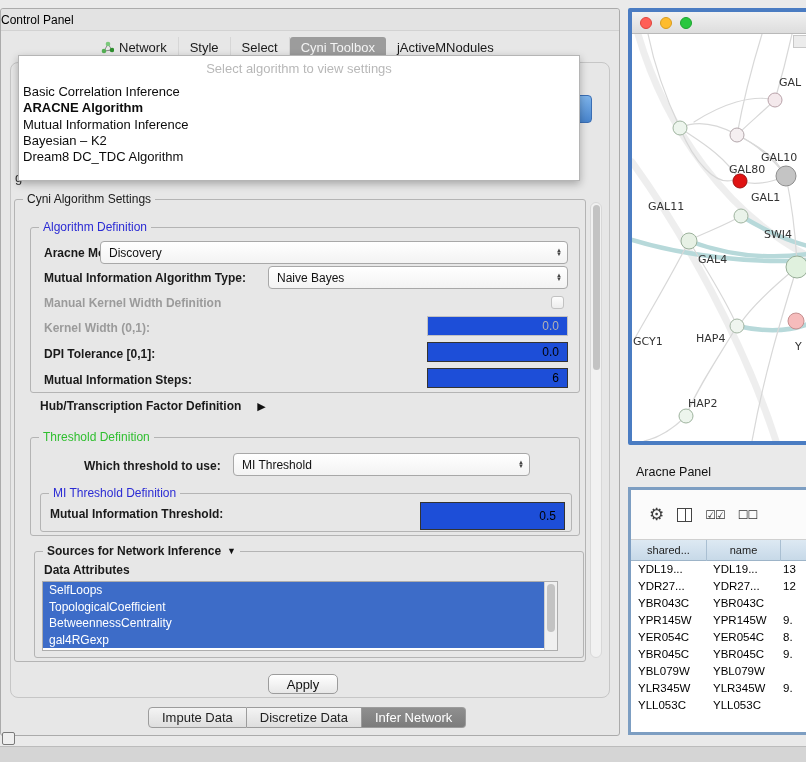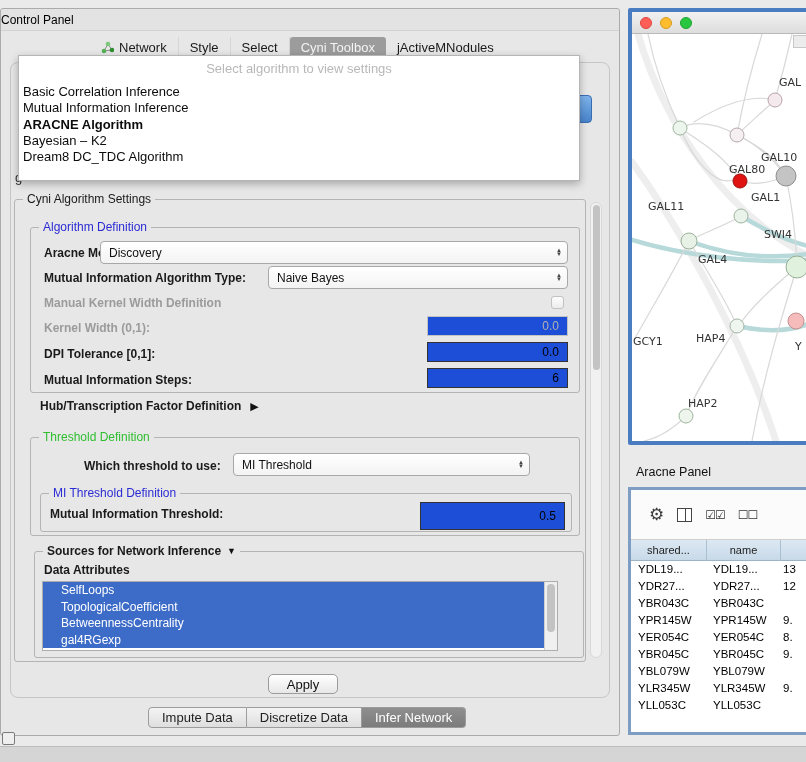--- a/index.html
+++ b/index.html
@@ -48,25 +48,25 @@
   .arrows::after{content:"▼"}
 
   .field{position:absolute;background:#1d4ed8;border:1.5px solid #333;display:flex;align-items:center;justify-content:flex-end;padding-right:8px;font-size:12px;color:#000}
   .field.dis{border:1px solid #c2c2c2;color:#b2b2b2}
 
   .cb{position:absolute;width:13px;height:13px;background:linear-gradient(#fdfdfd,#ececec);border:1px solid #c2c2c2;border-radius:3px}
 
   .arrow-glyph{font-size:11px;color:#111}
   .tri-down{font-size:9px;color:#111}
 
-  .hubrow{position:absolute;display:flex;align-items:center;gap:9px}
+  .hubrow{position:absolute;display:flex;align-items:center;gap:16px}
 
   
   .attrlist{position:absolute;background:#fff;border:1px solid #adadad;overflow:hidden}
-  .attr-item{height:16.5px;line-height:16.5px;font-size:12px;padding-left:18px;background:#3d6cc8;color:#fff;width:calc(100% - 13px);white-space:nowrap}
+  .attr-item{height:16.5px;line-height:16.5px;font-size:12px;padding-left:6px;background:#3d6cc8;color:#fff;width:calc(100% - 13px);white-space:nowrap}
   .listsb{position:absolute;right:0;top:0;bottom:0;width:13px;background:#f0f0f0;border-left:1px solid #cfcfcf}
   .listsb .sbthumb{left:2px;top:2px;width:8px;height:48px}
 
   .sbtrack{position:absolute;background:#f1f1f1;border:1px solid #d8d8d8;border-radius:6px}
   .sbthumb{position:absolute;background:#c3c3c3;border-radius:5px}
 
   .btn{position:absolute;background:linear-gradient(#ffffff,#e7e7e7);border:1px solid #9c9c9c;border-radius:5px;font-size:13px;display:flex;align-items:center;justify-content:center;color:#111}
 
   .btabs{position:absolute;display:flex}
   .btab{height:21px;line-height:19px;padding:0 13px;font-size:13px;color:#222;background:linear-gradient(#f4f4f4,#dedede);border:1px solid #9c9c9c;border-left:none;white-space:nowrap}
@@ -148,22 +148,22 @@
 </div>
 
 <div class="content-frame"></div>
 
 <span class="frag" style="left:15px;top:170px">g</span>
 <div class="combo-frag" style="left:570px;top:95px;width:22px;height:28px"></div>
 
 <div class="popup">
   <div class="pop-ph">Select algorithm to view settings</div>
   <div class="pop-item">Basic Correlation Inference</div>
+  <div class="pop-item bold">ARACNE Algorithm</div>
   <div class="pop-item">Mutual Information Inference</div>
-  <div class="pop-item bold">ARACNE Algorithm</div>
   <div class="pop-item">Bayesian – K2</div>
   <div class="pop-item">Dream8 DC_TDC Algorithm</div>
 </div>
 
 <div class="group" style="left:14px;top:199px;width:572px;height:463px">
   <span class="gtitle">Cyni Algorithm Settings</span>
 </div>
 
 <div class="sbtrack" style="left:590px;top:202px;width:12px;height:456px">
   <div class="sbthumb" style="left:2px;top:2px;width:7px;height:165px"></div>

